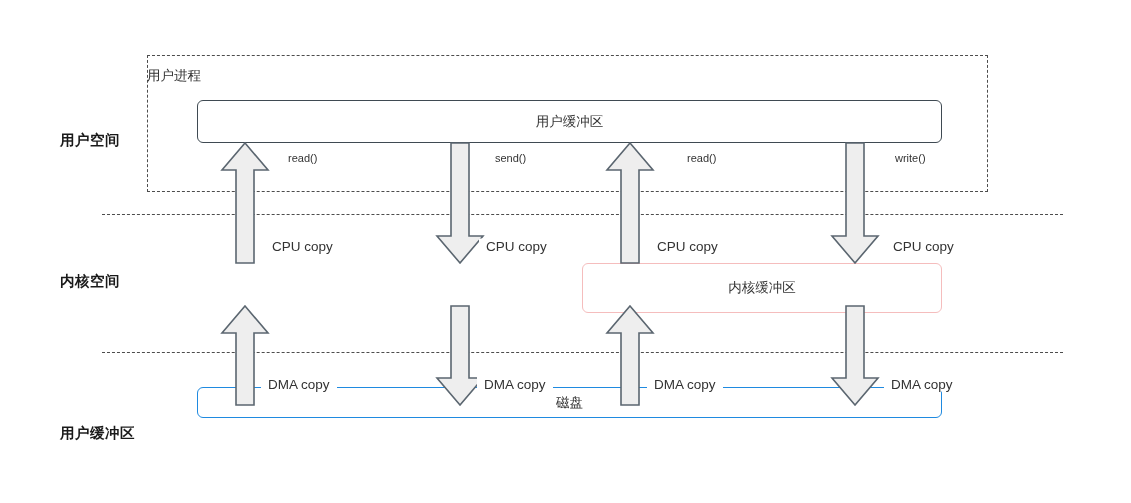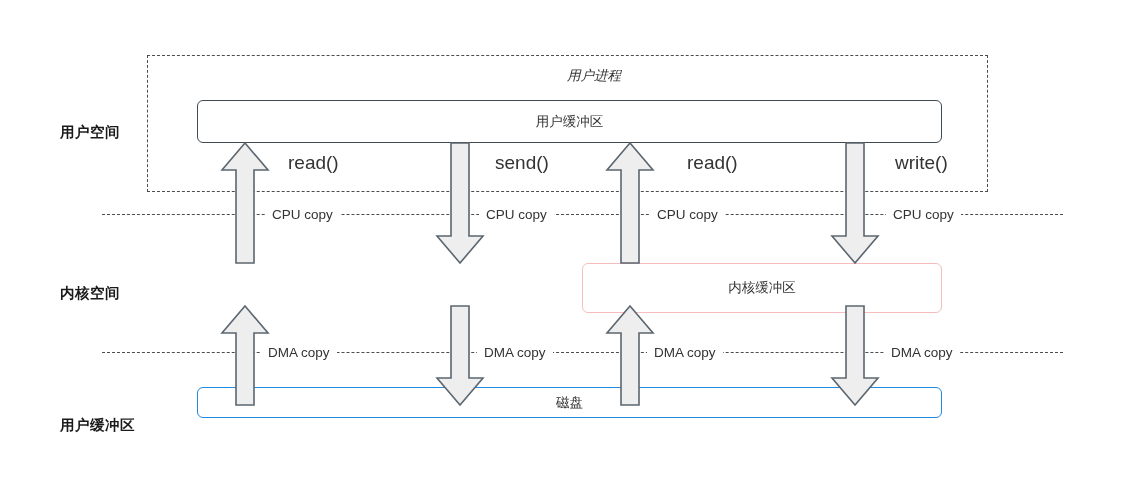--- a/index.html
+++ b/index.html
@@ -19,46 +19,45 @@
   }
 
   
   .layer-label {
     position: absolute;
     font-size: 14.5px;
     font-weight: bold;
     color: #1a1a1a;
     white-space: nowrap;
     letter-spacing: 0.5px;
+    margin-top: 8px;
   }
   #label-user  { left: 60px; top: 123px; }
-  #label-kern  { left: 60px; top: 284px; }
+  #label-kern  { left: 60px; top: 264px; }
   #label-hw    { left: 60px; top: 416px; }
 
   
   #user-process-box {
     position: absolute;
     left: 147px;
     top: 55px;
     width: 841px;
     height: 137px;
     border: 1px dashed #4d4d4d;
     border-style: dashed;
     box-sizing: border-box;
     background: transparent;
   }
   #user-process-title {
     position: absolute;
     left: 147px;
     top: 67px;
     width: 894px;
-    text-align: center;
     font-size: 13.5px;
     color: #333333;
-    font-style: italic;
   }
 
   
   .box {
     position: absolute;
     box-sizing: border-box;
     border-radius: 6px;
     background: #ffffff;
     display: flex;
     align-items: center;
@@ -100,40 +99,41 @@
 
   
   .sep-label {
     position: absolute;
     font-size: 13.5px;
     color: #333333;
     background: #ffffff;
     padding: 0 7px;
     white-space: nowrap;
     transform: translateY(-50%);
+    margin-top: 32px;
   }
 
   
   #arrow-layer {
     position: absolute;
     left: 0; top: 0;
     width: 1131px; height: 503px;
     pointer-events: none;
   }
   .arrow-shape {
     fill: #eeeeee;
     stroke: #5b6670;
     stroke-width: 1.6;
     stroke-linejoin: miter;
   }
 
   
   .call-label {
     position: absolute;
-    font-size: 19px;
+    font-size: 11px;
     color: #333333;
     white-space: nowrap;
   }
 </style>
 </head>
 <body>
 
 <div id="canvas">
 
   <div class="layer-label" id="label-user">用户空间</div>

